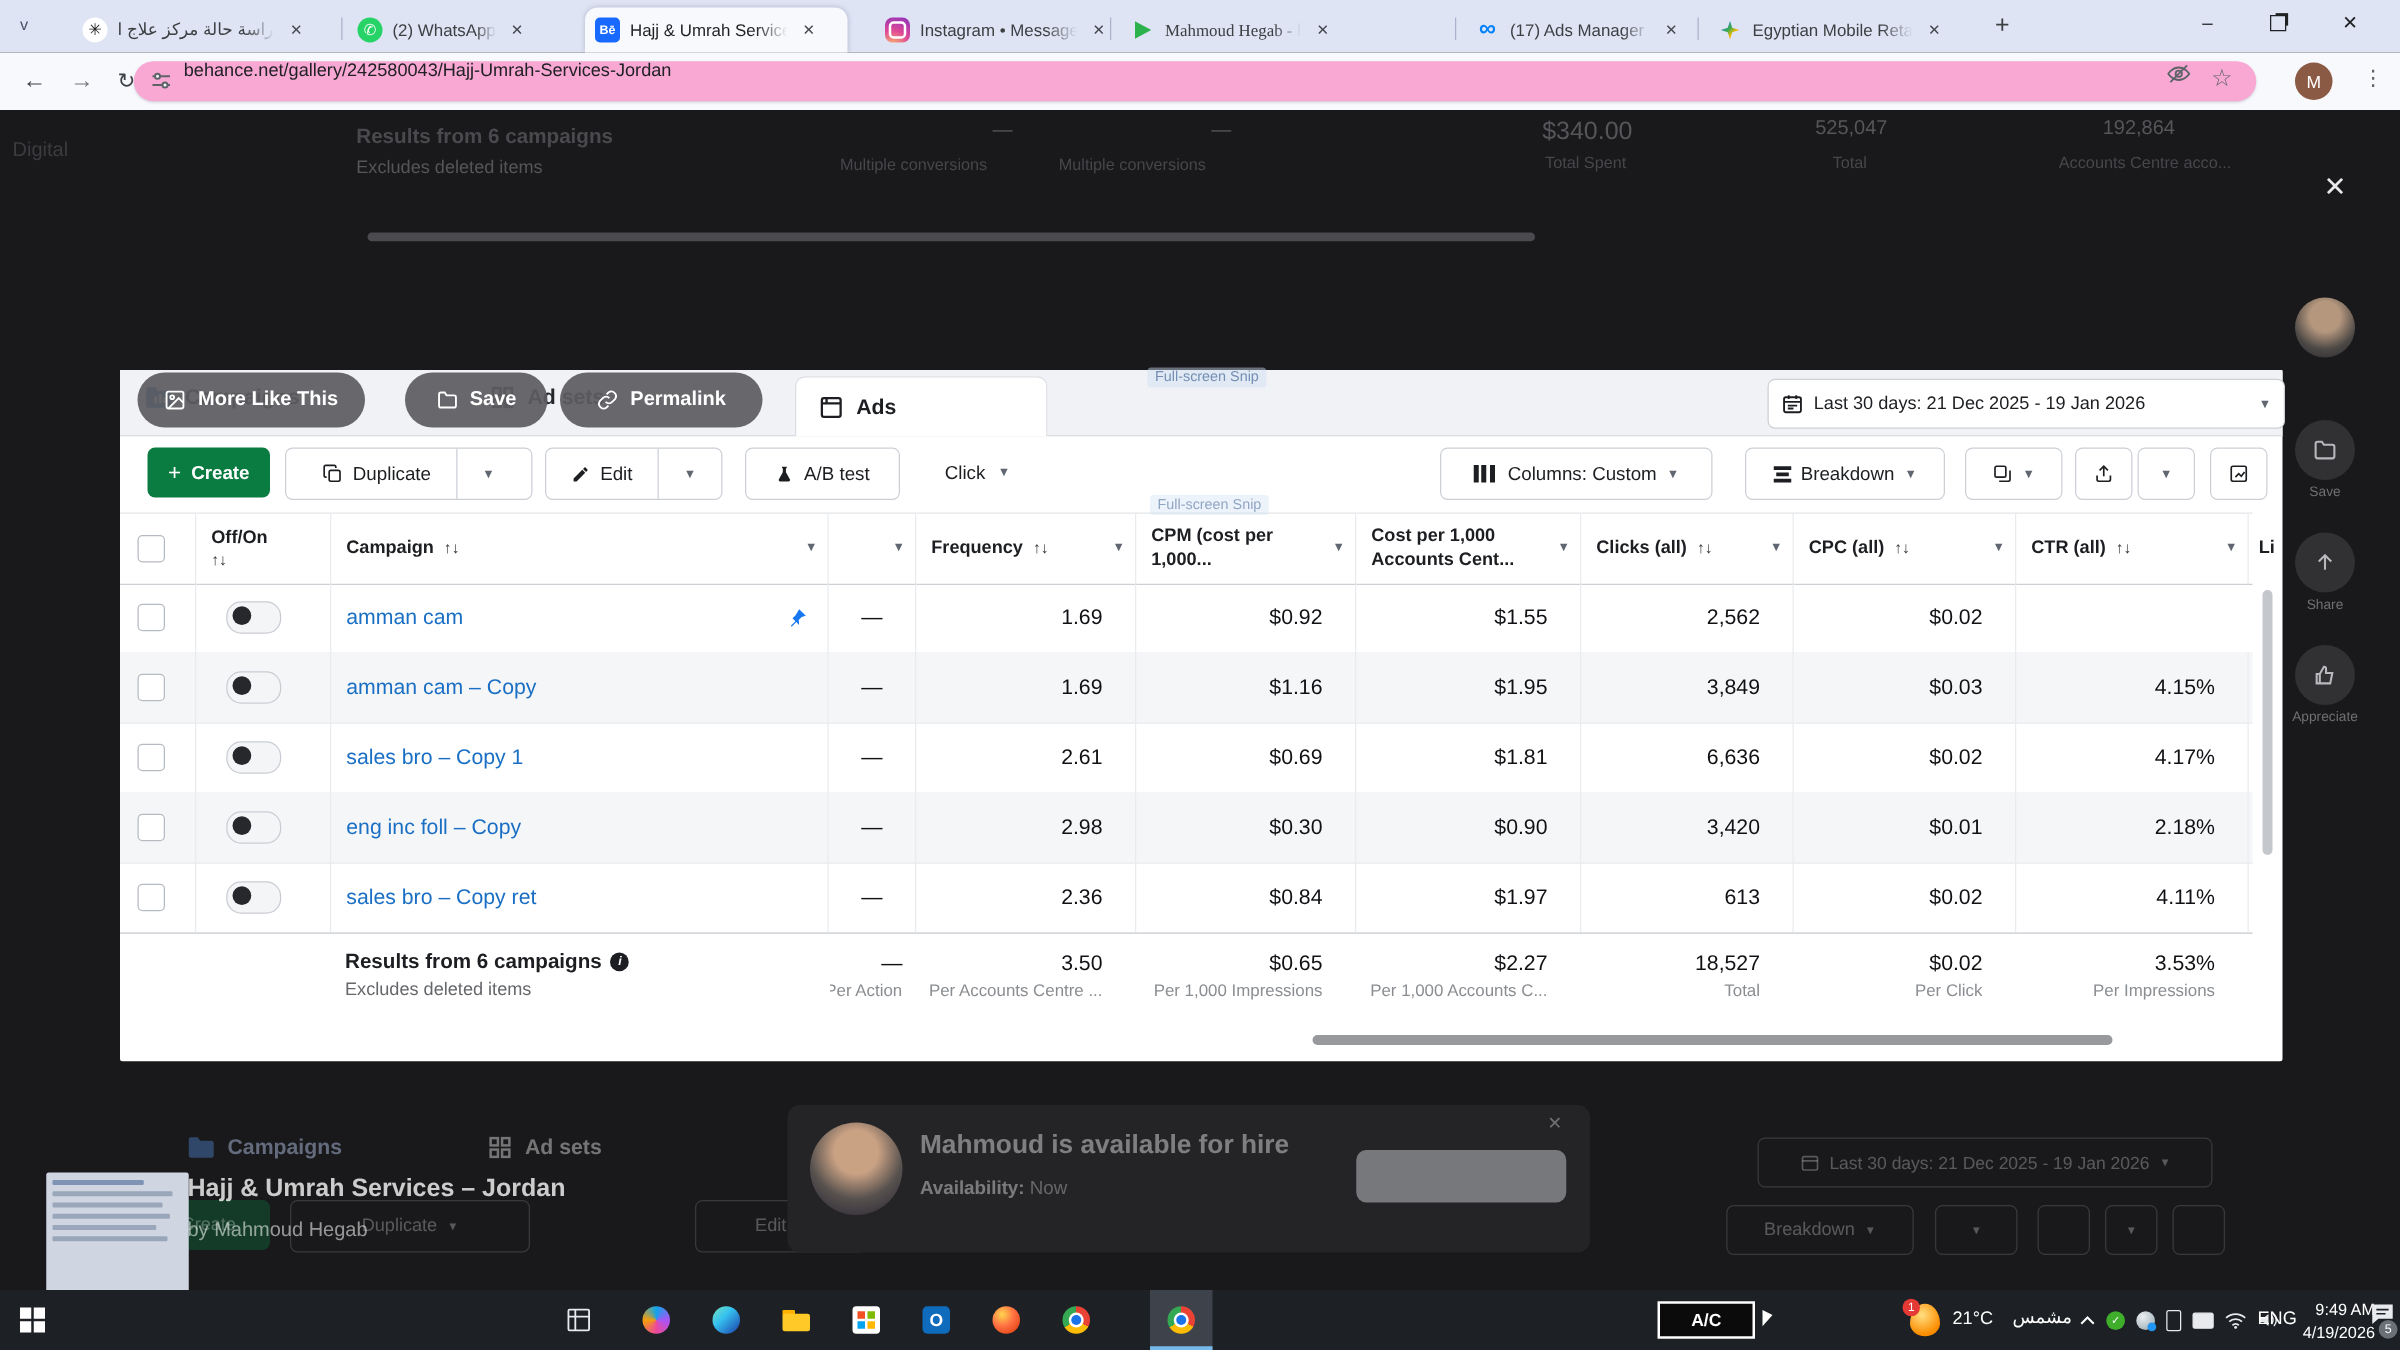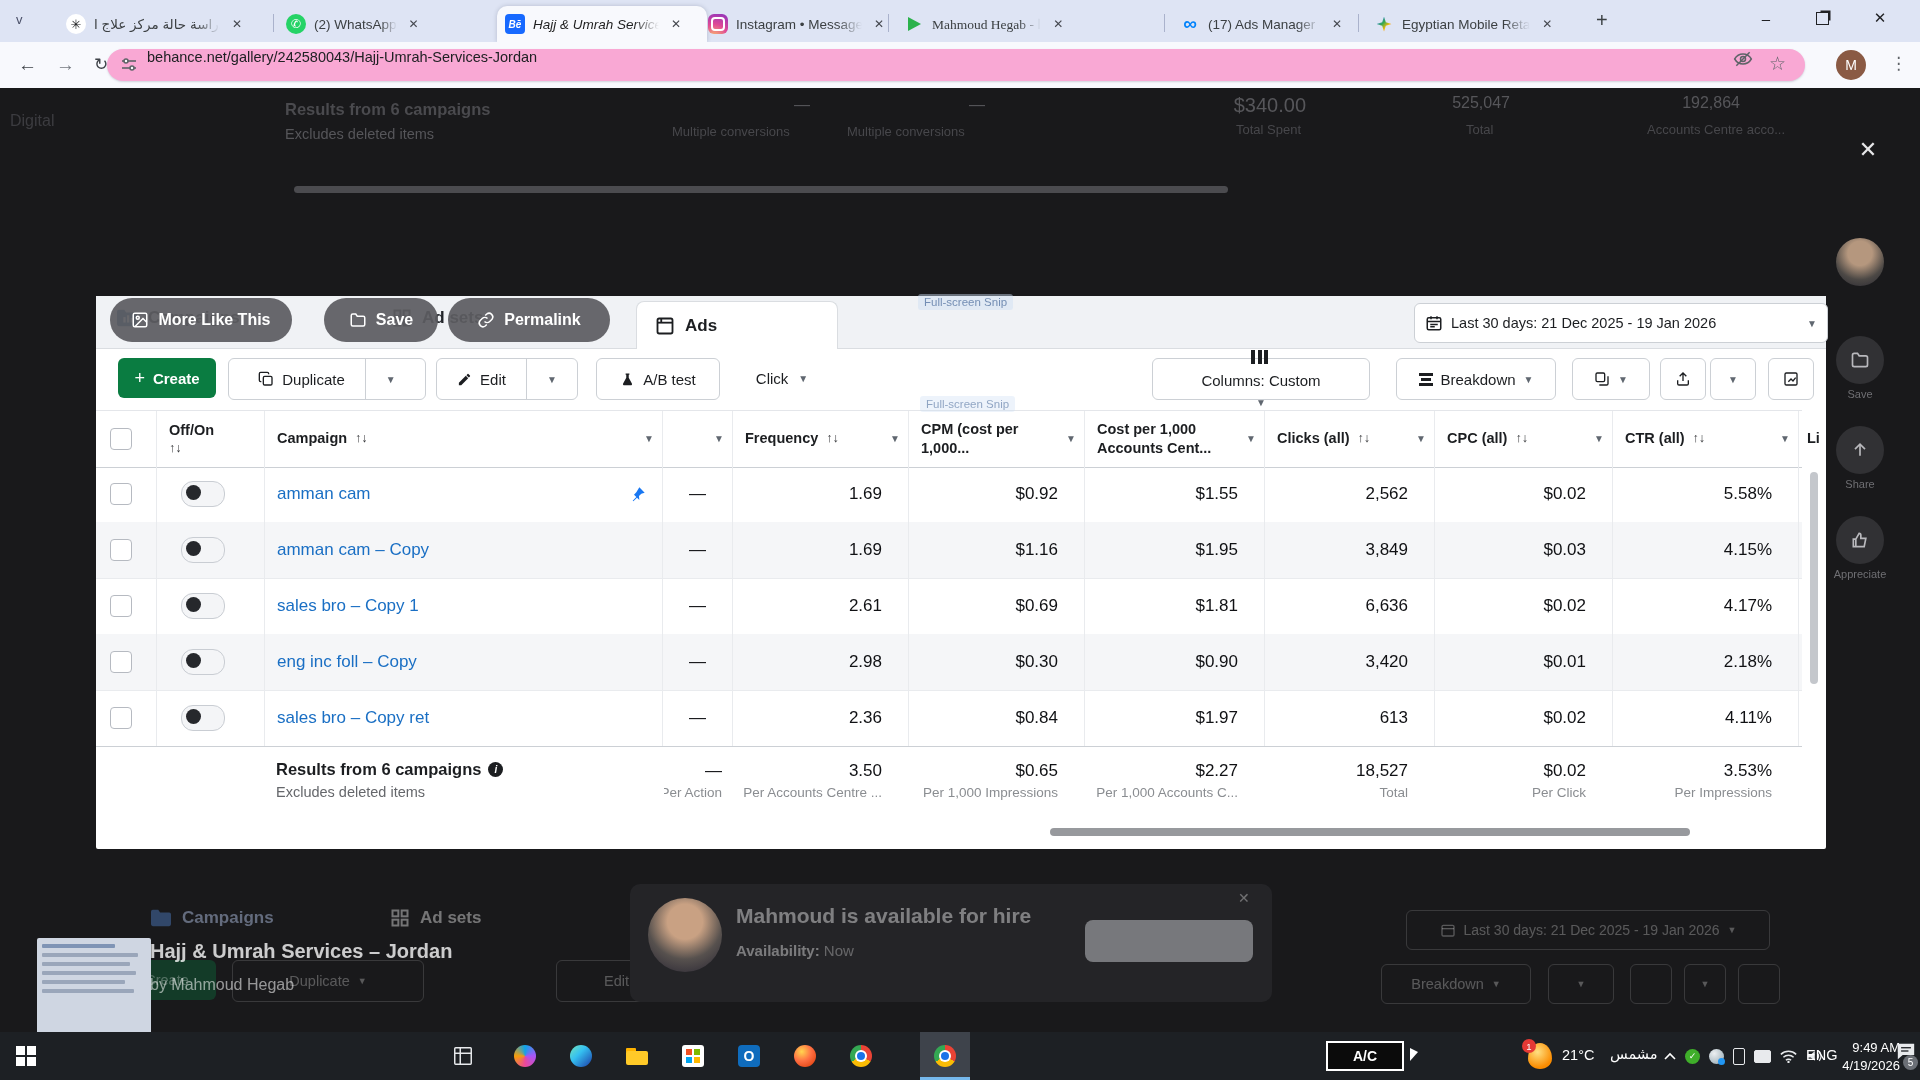--- a/index.html
+++ b/index.html
@@ -125,21 +125,21 @@
       <span class="tab-x">✕</span>
     </div>
     <div class="tabsep" style="left:273px;"></div>
 
     <div class="tab" style="left:278px;width:214px;">
       <span class="fav fav-whatsapp">✆</span>
       <span class="tab-title">(2) WhatsApp</span>
       <span class="tab-x">✕</span>
     </div>
 
-    <div class="tab active" style="left:497px;width:194px;font-style:italic;">
+    <div class="tab active" style="left:468px;width:194px;">
       <span class="fav fav-behance">Bē</span>
       <span class="tab-title">Hajj &amp; Umrah Service</span>
       <span class="tab-x">✕</span>
     </div>
 
     <div class="tab" style="left:700px;width:182px;">
       <span class="fav fav-instagram">
           <i></i>
         </span>
       <span class="tab-title">Instagram • Message</span>
@@ -345,21 +345,21 @@
       <div class="btn" style="left:500px;width:122px;">
         <svg width="15" height="16" viewBox="0 0 24 24" fill="#1c1e21">
             <path d="M9 3h6v2h-1v5l5 9a2 2 0 0 1-1.8 3H6.8A2 2 0 0 1 5 19l5-9V5H9z"></path>
           </svg>
         <span>A/B test</span>
       </div>
       <div class="btn" style="left:644px;width:84px;border:none;gap:10px;">
         <span>Click</span>
         <span class="caret">▼</span>
       </div>
-      <div class="btn" style="left:1056px;width:216px;flex-direction:column;">
+      <div class="btn" style="left:1056px;width:216px;">
         <span class="ico colbars">
             <i></i>
             <i></i>
             <i></i>
           </span>
         <span>Columns: Custom</span>
         <span class="caret">▼</span>
       </div>
       <div class="btn" style="left:1300px;width:158px;">
         <span class="ico brklines">
@@ -474,21 +474,20 @@
           <svg style="position:absolute;right:16px;" width="16" height="16" viewBox="0 0 24 24" fill="#1877f2">
               <path d="M14 2l8 8-5 1.5L13.5 15l.5 6-3.5-3.5L5 23l-1-1 5.5-5.5L6 13l3.5-3.5z"></path>
             </svg>
         </div>
         <div class="c num">—</div>
         <div class="c num">1.69</div>
         <div class="c num">$0.92</div>
         <div class="c num">$1.55</div>
         <div class="c num">2,562</div>
         <div class="c num">$0.02</div>
-        <div class="c num">5.58%</div>
         <div class="c"></div>
       </div>
       <div class="trow alt" style="top:226px;height:56px;border-bottom:1px solid #e9ebee;">
         <div class="c first">
             <span class="cb"></span>
           </div>
         <div class="c">
             <span class="tgl">
               <i></i>
             </span>

